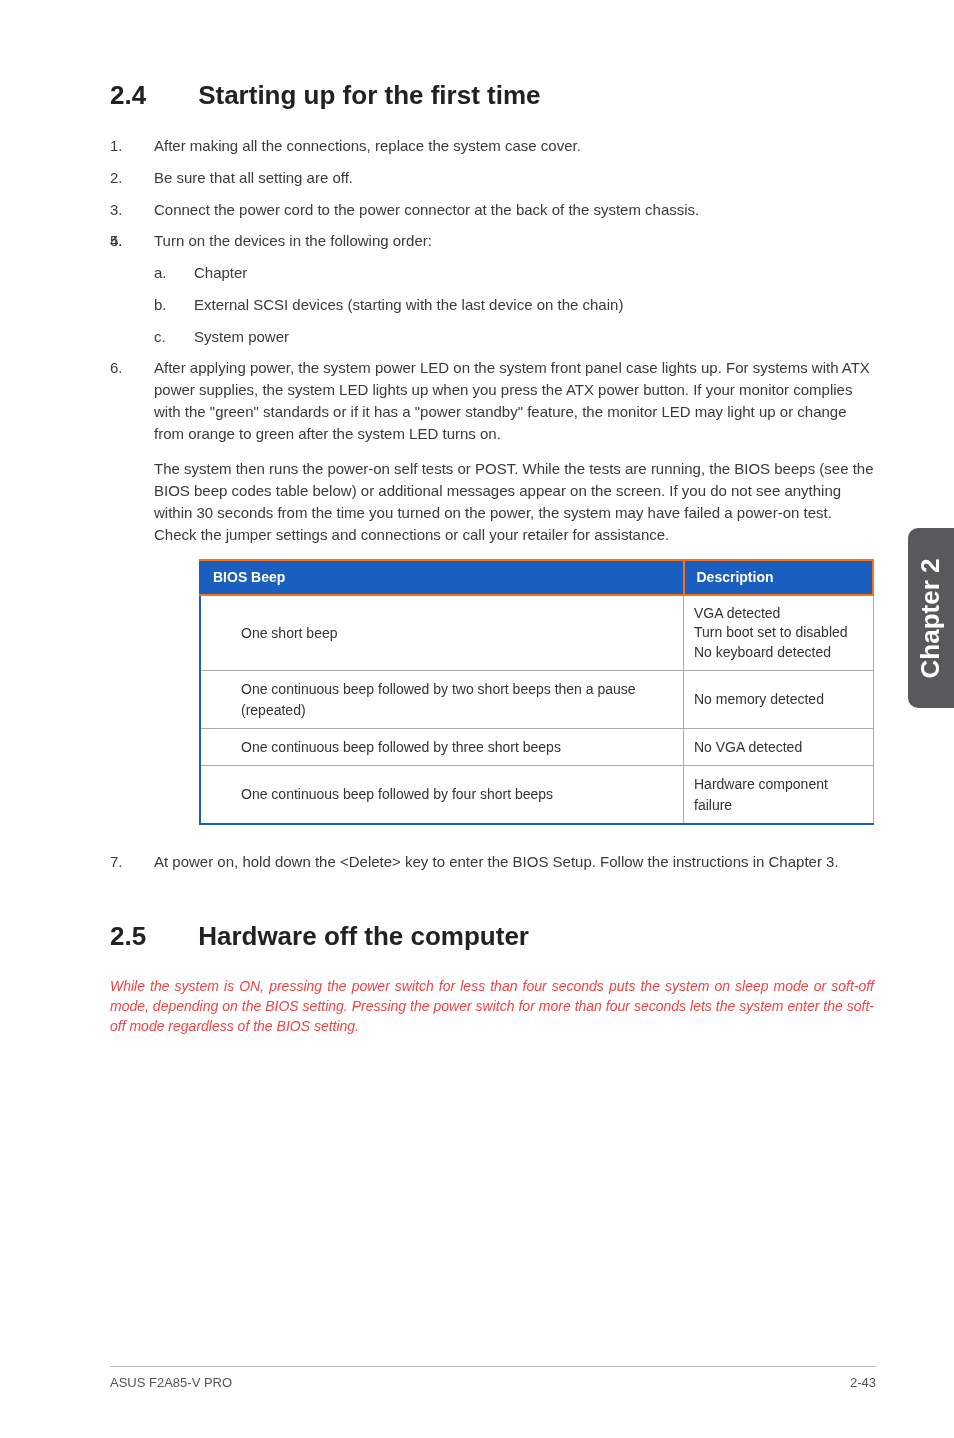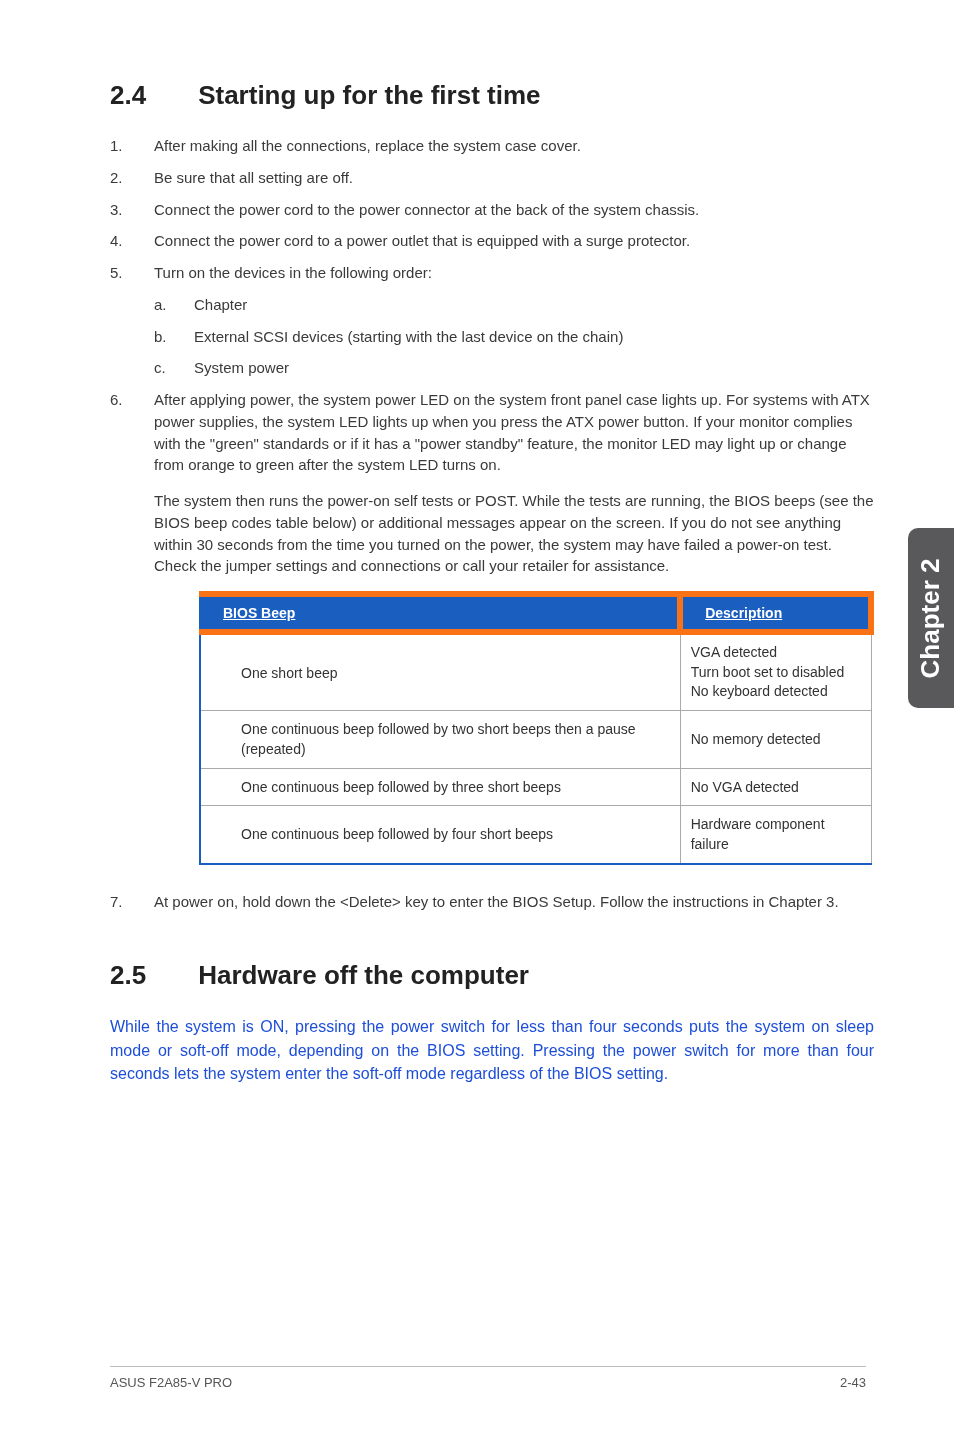--- a/index.html
+++ b/index.html
@@ -95,24 +95,23 @@
     border-collapse: collapse;
     margin-top: 14px;
     margin-left: 45px;
     width: calc(100% - 45px);
     font-size: 14px;
   }
   table.bios-table th {
     background: #1a5fbf;
     color: #fff;
     text-align: left;
-    padding: 6px 22px;
+    padding: 6px 12px;
     font-weight: bold;
-    border: 6px solid #f97316;
-    text-decoration: underline;
+    border: 2px solid #f97316;
   }
   table.bios-table th:first-child {
     border-left: 2px solid #1a5fbf;
   }
   table.bios-table td {
     border: 1px solid #aaa;
     padding: 8px 10px;
     vertical-align: middle;
     color: #333;
     margin-top: 12px;
@@ -125,33 +124,34 @@
     border-bottom: 2px solid #1a5fbf;
   }
   .desc-line {
     display: block;
     line-height: 1.4;
   }
   .section-2-5 {
     margin-top: 36px;
   }
   .body-paragraph {
-    font-size: 16px;
-    line-height: 1.45;
-    color: #1d4ed8;
+    font-size: 14px;
+    line-height: 1.45;
+    color: #ef4444;
     text-align: justify;
+    font-style: italic;
   }
   .item7 {
     margin-top: 26px;
   }
   .footer {
     position: absolute;
     bottom: 48px;
     left: 110px;
-    right: 88px;
+    right: 78px;
     border-top: 1px solid #bbb;
     padding-top: 8px;
     display: flex;
     justify-content: space-between;
     font-size: 13px;
     color: #555;
   }
 </style>
 </head>
 <body>
@@ -175,21 +175,20 @@
     <li>
       <span class="num">2.</span>
       <span>Be sure that all setting are off.</span>
     </li>
     <li>
       <span class="num">3.</span>
       <span>Connect the power cord to the power connector at the back of the system chassis.</span>
     </li>
     <li>
       <span class="num">4.</span>
-      <span>Connect the power cord to a power outlet that is equipped with a surge protector.</span>
     </li>
     <li>
       <span class="num">5.</span>
       <span>Turn on the devices in the following order:</span>
       <ul class="sub-list">
         <li>
           <span class="letter">a.</span>
           <span>Chapter</span>
         </li>
         <li>

